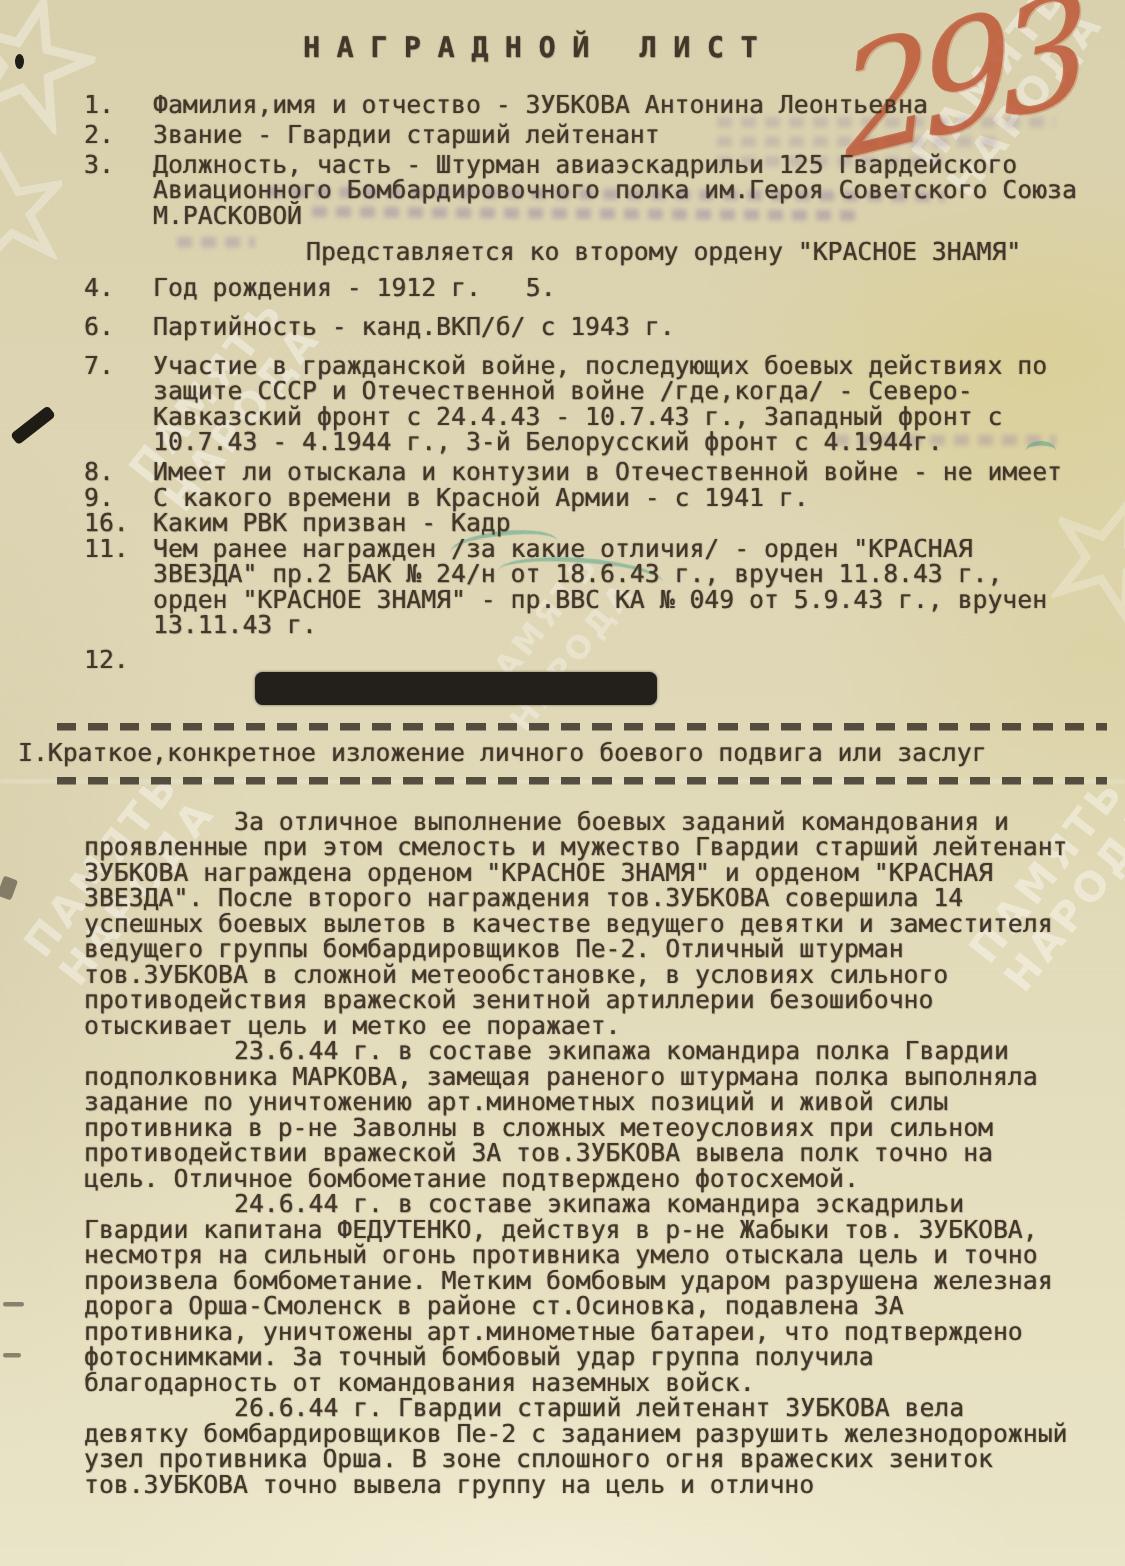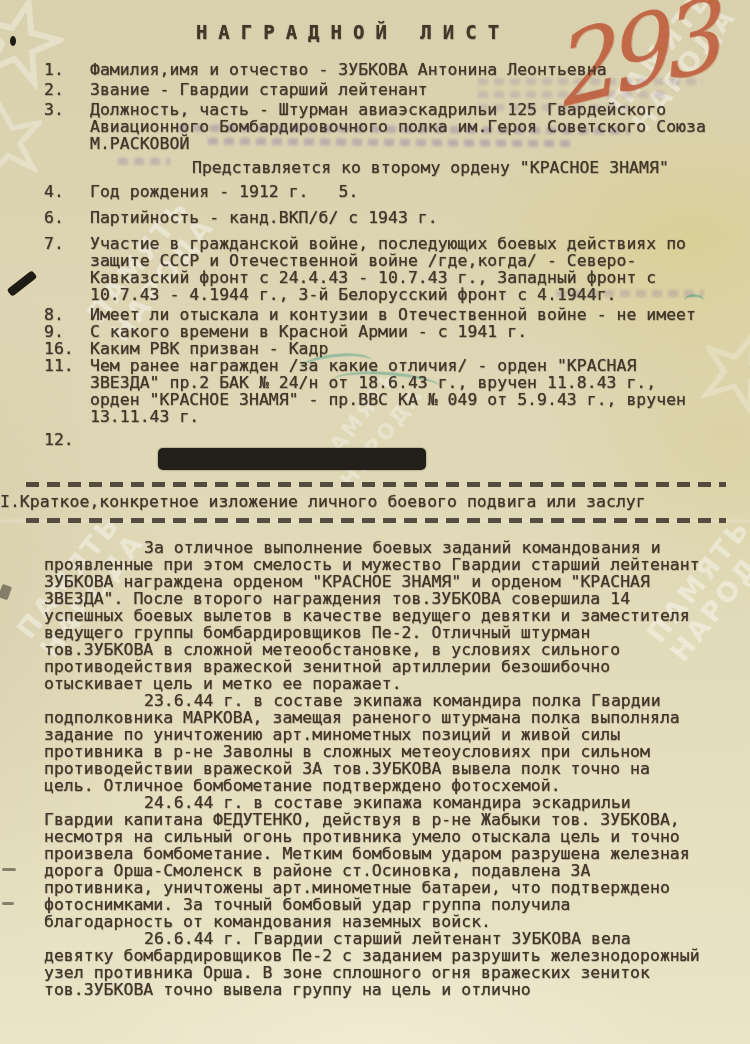--- a/index.html
+++ b/index.html
@@ -13,21 +13,21 @@
     background:
       radial-gradient(ellipse 340px 200px at 92% 23%, rgba(214,198,94,0.30), transparent 70%),
       radial-gradient(ellipse 260px 260px at 97% 42%, rgba(208,192,110,0.22), transparent 70%),
       radial-gradient(ellipse 420px 180px at 50% 101%, rgba(255,252,230,0.35), transparent 75%),
       radial-gradient(ellipse 300px 500px at -5% 60%, rgba(150,132,86,0.12), transparent 70%),
       linear-gradient(180deg,#d9d0ad 0%,#ddd5b3 30%,#e2dbba 60%,#e7e1c2 85%,#eae4c8 100%);
   }
   .ink{ text-shadow:0 0 0.9px rgba(68,56,44,0.75), 0.5px 0.5px 0 rgba(68,56,44,0.25); }
   .content{
     position:absolute; inset:0;
-    padding:20px 28px 0 44px;
+    padding:20px 28px 0 56px;
     font-size:16.5px; line-height:17px;
     filter:contrast(1.02);
   }
   .doc-title{
     text-align:center; padding-right:60px; margin:4px 0 20px 0;
     font-size:19px; font-weight:bold; letter-spacing:11px; white-space:nowrap;
   }
   .field{ display:flex; margin:0 0 3px 0; }
   .field .num{ flex:0 0 46px; }
   .field .txt{ max-width:620px; }

